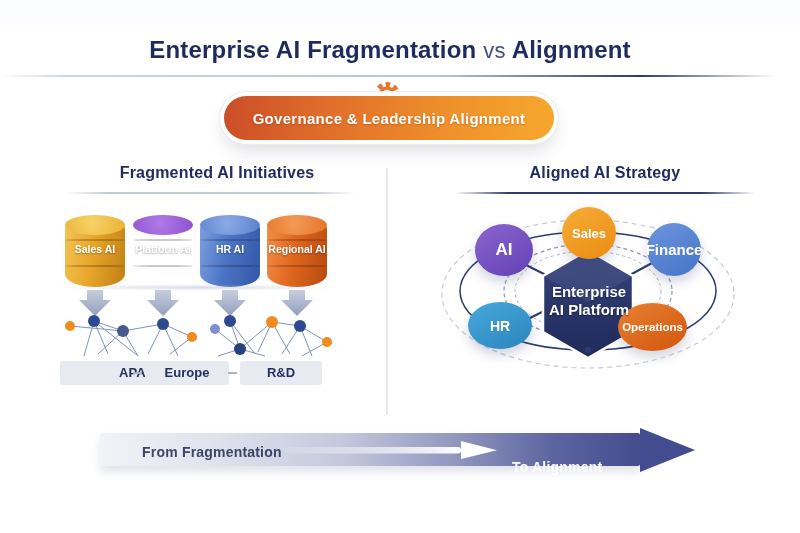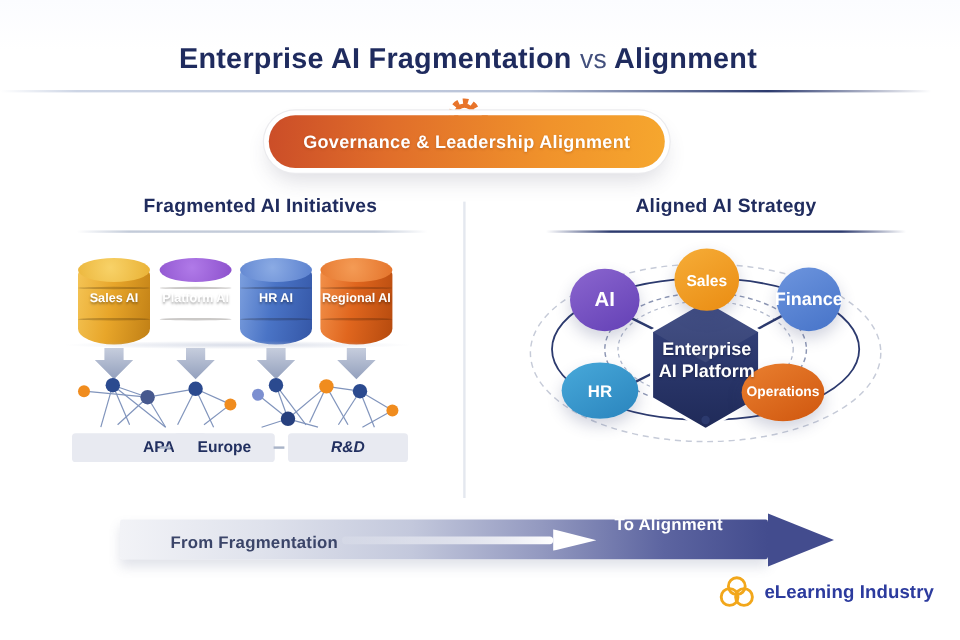--- a/index.html
+++ b/index.html
@@ -54,21 +54,21 @@
         background:radial-gradient(ellipse at center,rgba(170,180,205,.45),rgba(170,180,205,0) 70%);}
 
   .flow-arrows{position:absolute;left:40px;top:290px;}
   .net{position:absolute;left:50px;top:312px;}
 
   
   .region{position:absolute;top:361px;height:24px;background:#e8eaf1;border-radius:3px;
         text-align:center;line-height:24px;font-size:13px;font-weight:bold;color:#223060;}
   .region.apac{left:60px;width:70px;padding-left:42px;}
   .region.europe{left:145px;width:84px;}
-  .region.rnd{left:240px;width:100px;font-style:italic;}
+  .region.rnd{left:240px;width:82px;}
   .region-dash{position:absolute;top:372px;width:9px;height:2px;background:#a9b4c8;}
   .rd1{left:133px}.rd2{left:228px}
 
   
   .orbits{position:absolute;left:420px;top:195px;}
   .node{position:absolute;display:flex;align-items:center;justify-content:center;
         color:#fff;font-weight:bold;border-radius:50%;box-shadow:0 6px 12px rgba(50,60,110,.22);}
   .node.ai{left:475px;top:224px;width:58px;height:52px;font-size:17px;
         background:linear-gradient(150deg,#8b66cf,#6340b5);}
   .node.sales{left:562px;top:207px;width:54px;height:52px;font-size:13px;
@@ -83,21 +83,21 @@
         color:#fff;font-size:15px;font-weight:bold;line-height:18px;text-shadow:0 1px 2px rgba(0,0,20,.4);}
 
   
   .big-arrow-body{position:absolute;left:100px;top:433px;width:540px;height:33px;border-radius:2px;
         background:linear-gradient(90deg,#f2f3f7 0%,#dfe2ec 22%,#c3c8dc 45%,#9399c0 65%,#5c64a0 84%,#434c8e 100%);
         box-shadow:0 6px 10px rgba(90,100,140,.18);}
   .big-arrow-head{position:absolute;left:640px;top:428px;width:0;height:0;
         border-top:22px solid transparent;border-bottom:22px solid transparent;border-left:55px solid #434c8e;}
   .white-arrow{position:absolute;left:285px;top:441px;}
   .from-label{position:absolute;left:142px;top:444px;font-size:14px;font-weight:bold;color:#3b4569;letter-spacing:.2px;text-align:center;}
-  .to-label{position:absolute;left:512px;top:429px;font-size:14px;font-weight:bold;color:#ffffff;letter-spacing:.2px;}
+  .to-label{position:absolute;left:512px;top:459px;font-size:14px;font-weight:bold;color:#ffffff;letter-spacing:.2px;}
 
   
   .brand{position:absolute;left:597px;top:478px;display:flex;align-items:center;}
   .brand-text{margin-left:6px;font-size:15.5px;font-weight:bold;color:#2c3b9e;letter-spacing:.1px;}
 </style>
 </head>
 <body>
 
 <div class="stage">
 
@@ -277,24 +277,14 @@
         <stop offset="0" stop-color="rgba(255,255,255,0.1)"></stop>
           <stop offset="1" stop-color="#ffffff"></stop>
       </linearGradient>
     </defs>
     <rect x="0" y="6" width="176" height="6.5" rx="3" fill="url(#wg)"></rect>
     <polygon points="176,0 212,9.3 176,18" fill="#ffffff"></polygon>
   </svg>
   <div class="from-label">From Fragmentation</div>
   <div class="to-label">To Alignment</div>
 
-  <div class="brand">
-    <svg width="34" height="32" viewBox="0 0 34 32">
-      <g fill="none" stroke="#f2a71b" stroke-width="2.4">
-        <circle cx="17" cy="10.5" r="7"></circle>
-        <circle cx="11" cy="19.5" r="7"></circle>
-        <circle cx="23" cy="19.5" r="7"></circle>
-      </g>
-    </svg>
-    <span class="brand-text">eLearning Industry</span>
-  </div>
 
 </div>
 
 </body></html>

